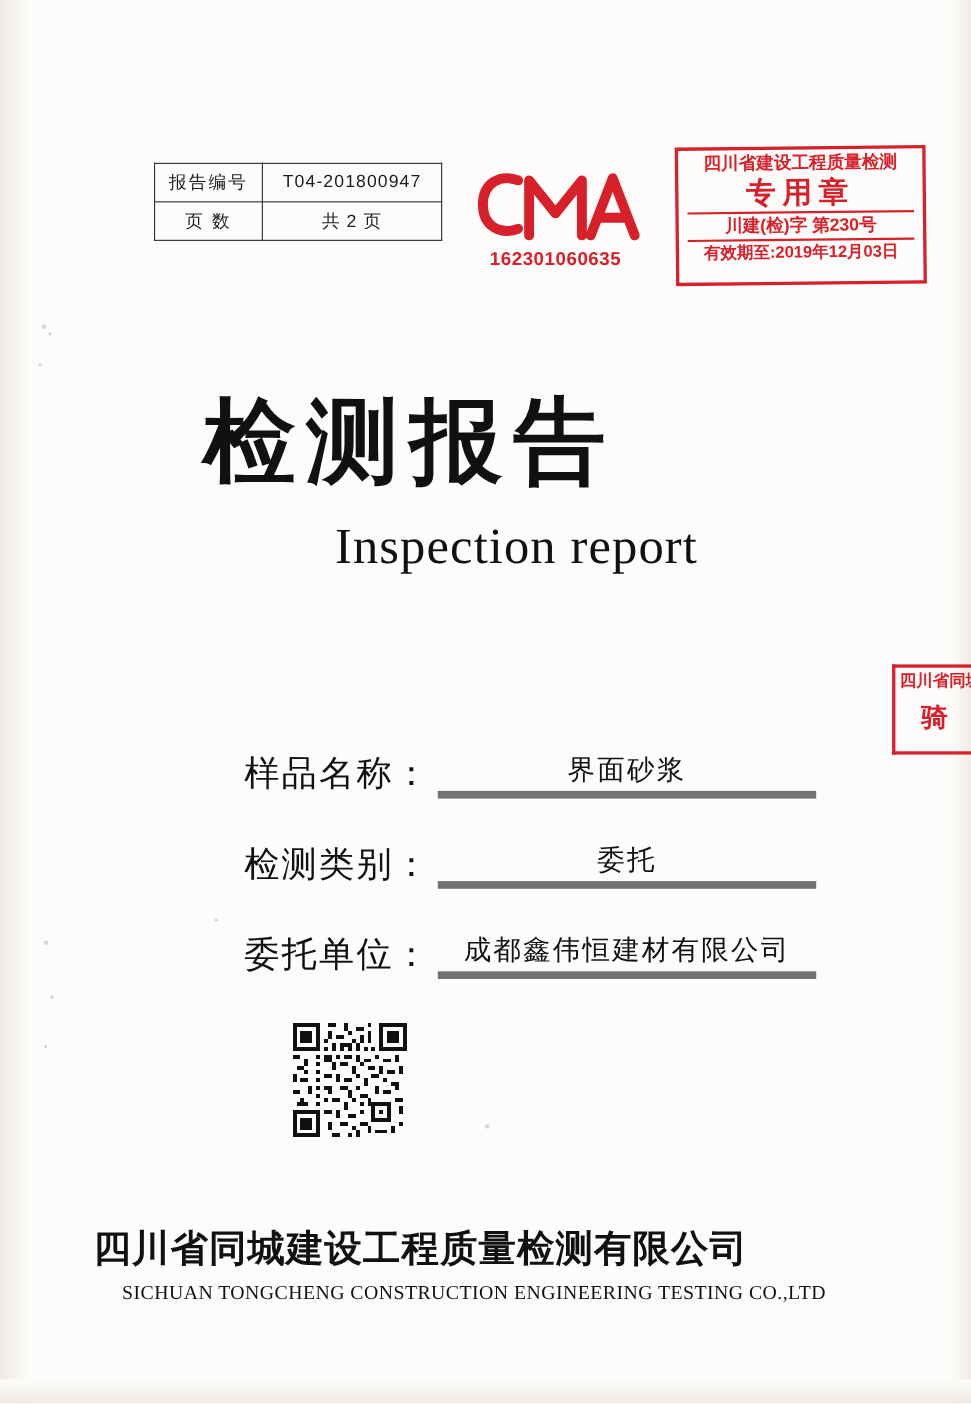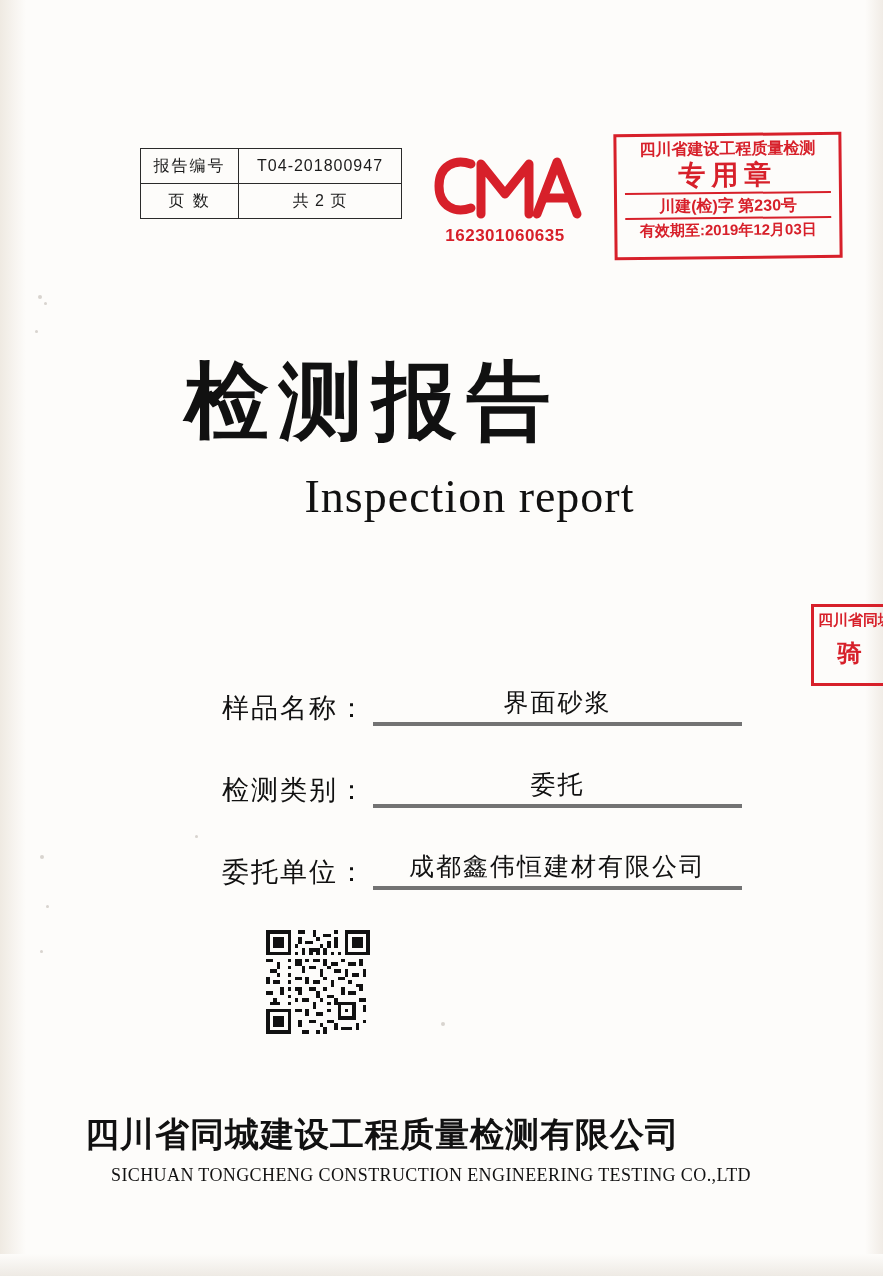--- a/index.html
+++ b/index.html
@@ -198,30 +198,30 @@
     top: 686px;
     width: 520px;
   }
   .field-row {
     display: flex;
     align-items: flex-end;
     margin-bottom: 42px;
     height: 40px;
   }
   .field-label {
-    font-size: 27px;
+    font-size: 32px;
     color: #111;
     letter-spacing: 2px;
     white-space: nowrap;
     font-family: "Liberation Sans", "DejaVu Sans", sans-serif;
   }
   .field-value {
     flex: 1;
     margin-left: 6px;
-    border-bottom: 4px solid #737373;
+    border-bottom: 7px solid #737373;
     text-align: center;
     font-size: 25px;
     color: #111;
     padding-bottom: 3px;
     letter-spacing: 2px;
     font-family: "Liberation Sans", "DejaVu Sans", sans-serif;
   }
 
   
   .qr {

